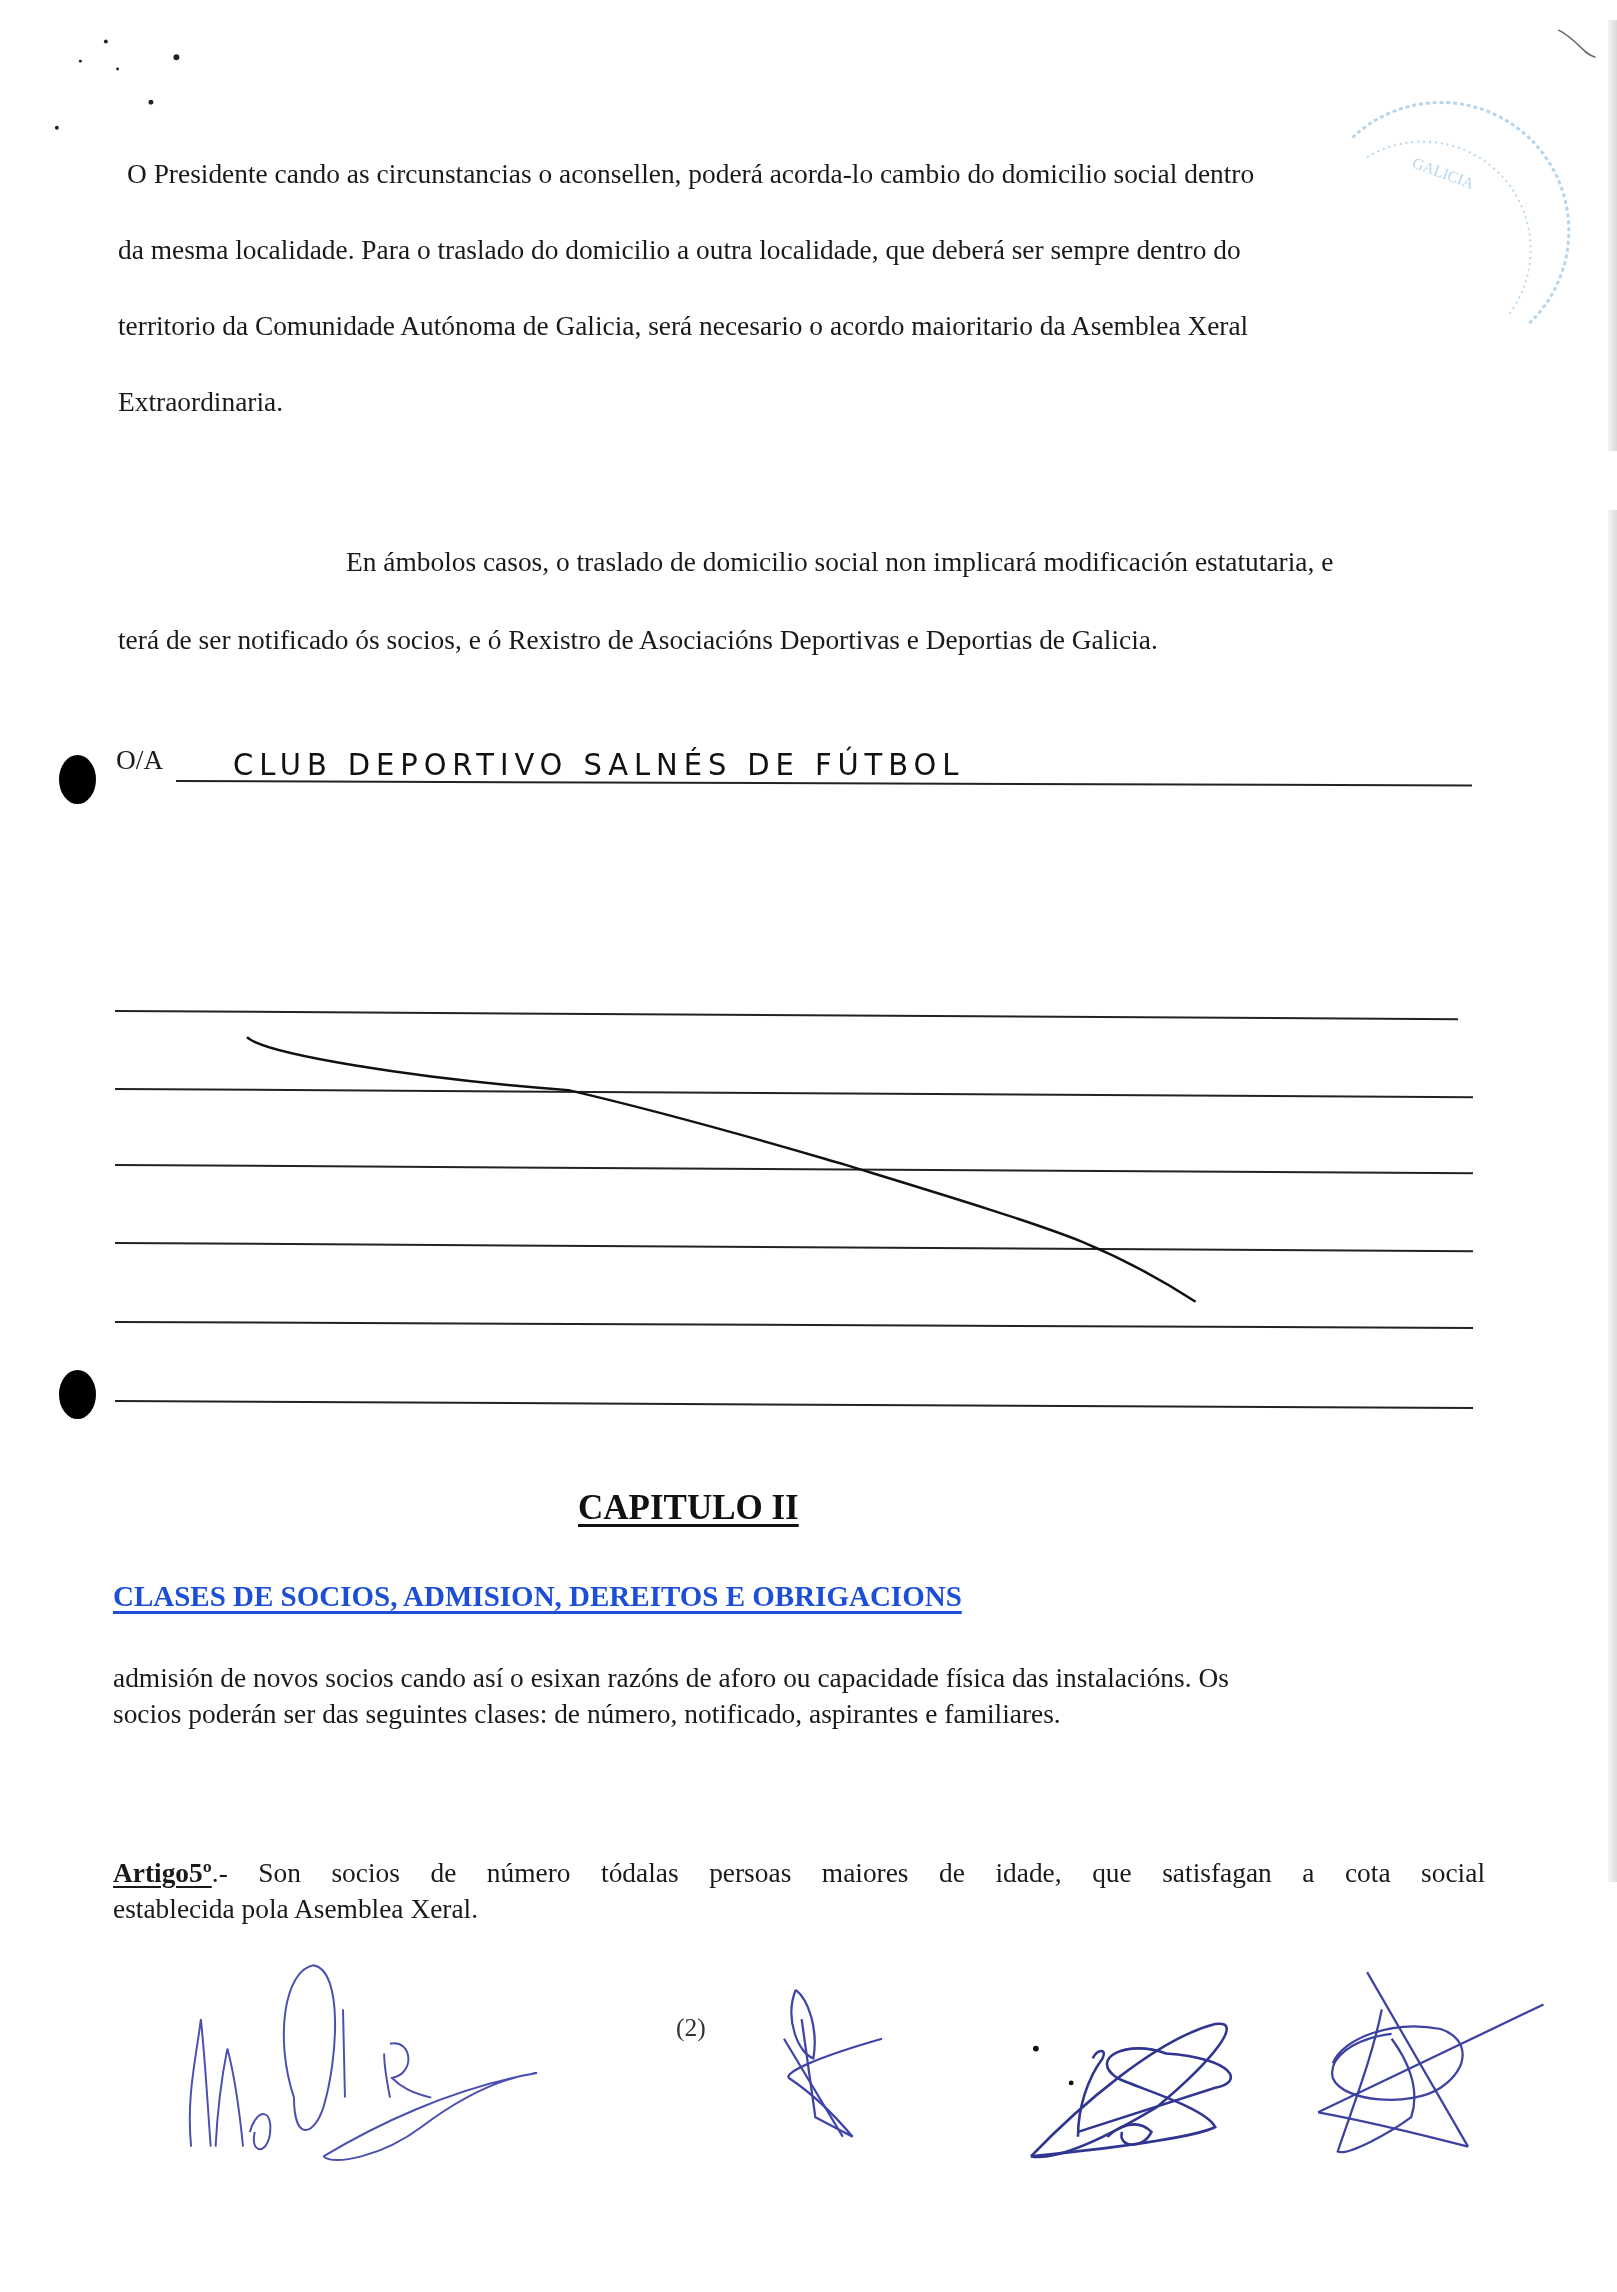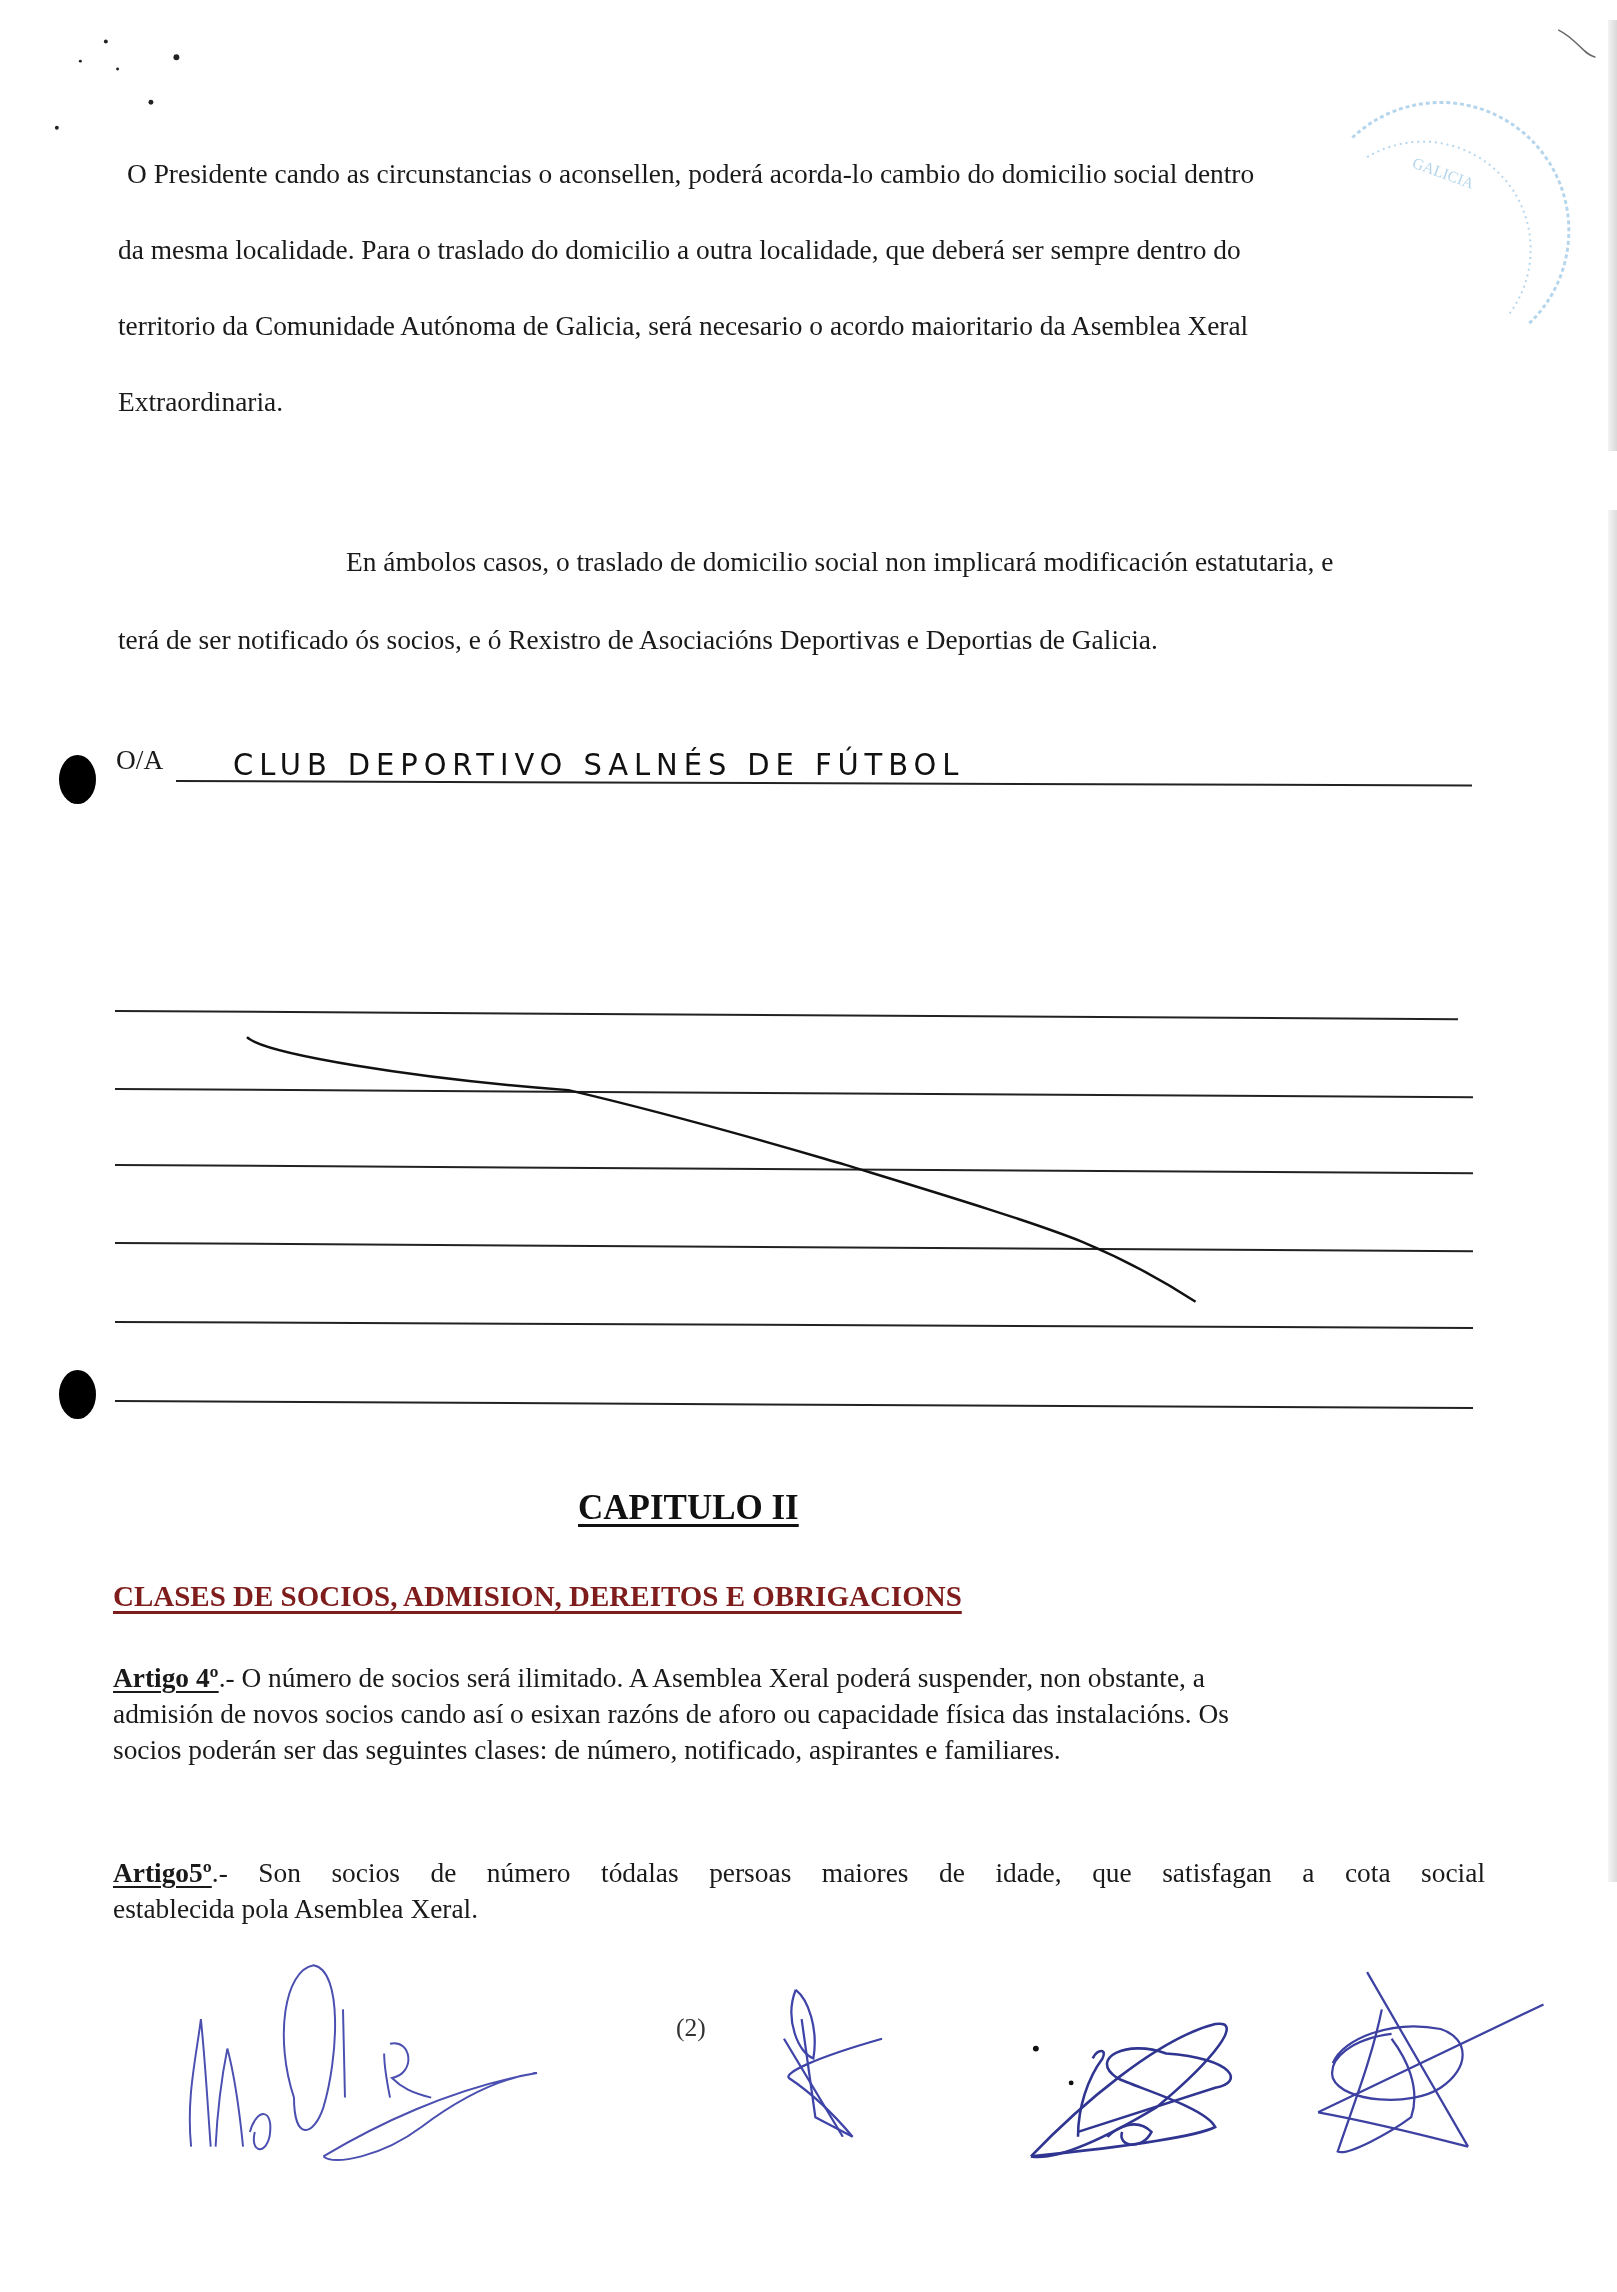--- a/index.html
+++ b/index.html
@@ -5,21 +5,21 @@
   html, body { margin: 0; padding: 0; background: #ffffff; }
   body { width: 1617px; height: 2293px; position: relative; overflow: hidden; }
   .page { position: absolute; left: 0; top: 0; width: 1617px; height: 2293px; background: #fff; }
   .t { position: absolute; font-family: "Liberation Serif", "DejaVu Serif", serif; color: #1a1a1a; white-space: nowrap; font-size: 27.4px; line-height: 1; }
   .scan-edge { position: absolute; left: 1608px; top: 19.6px; width: 8.8px; height: 431px; background: linear-gradient(to right, #f3f3f3, #d9d9d9); }
   .scan-edge2 { position: absolute; left: 1608px; top: 510px; width: 8.8px; height: 1372px; background: linear-gradient(to right, #f5f5f5, #dcdcdc); }
   .bullet { position: absolute; width: 37px; height: 49px; border-radius: 50%; background: #000; }
   .rule { position: absolute; height: 2px; background: #222; }
   .hand { position: absolute; font-family: "DejaVu Sans", sans-serif; font-size: 29px; letter-spacing: 5.9px; color: #111; font-weight: normal; transform: scaleY(1.05); }
   .h-cap { position: absolute; font-family: "Liberation Serif", serif; font-weight: bold; font-size: 35px; color: #111; text-decoration: underline; text-decoration-thickness: 2.9px; text-underline-offset: 4.9px; white-space: nowrap; }
-  .h-sec { position: absolute; font-family: "Liberation Serif", serif; font-weight: bold; font-size: 29px; color: #7f1d1d; text-decoration: underline; text-decoration-thickness: 2.9px; text-underline-offset: 4.9px; white-space: nowrap; }
+  .h-sec { position: absolute; font-family: "Liberation Serif", serif; font-weight: bold; font-size: 29px; color: #1d4ed8; text-decoration: underline; text-decoration-thickness: 2.9px; text-underline-offset: 4.9px; white-space: nowrap; }
   .para { position: absolute; font-family: "Liberation Serif", serif; font-size: 27.4px; color: #1a1a1a; line-height: 36px; }
   .para b { text-decoration: underline; text-decoration-thickness: 2px; text-underline-offset: 3.9px; }
   .justify { text-align: justify; text-align-last: justify; }
   svg.overlay { position: absolute; left: 0; top: 0; }
   .pagenum { position: absolute; font-family: "Liberation Serif", serif; font-size: 25.5px; color: #333; }
 </style>
 </head>
 <body>
 
 <div class="page">
@@ -46,21 +46,20 @@
   <div class="rule" style="left:115px; top:1164px; width:1358px; transform: rotate(0.35deg); transform-origin:left;"></div>
   <div class="rule" style="left:115px; top:1242px; width:1358px; transform: rotate(0.35deg); transform-origin:left;"></div>
   <div class="rule" style="left:115px; top:1321px; width:1358px; transform: rotate(0.25deg); transform-origin:left;"></div>
   <div class="rule" style="left:115px; top:1400px; width:1358px; transform: rotate(0.3deg); transform-origin:left;"></div>
   <div class="bullet" style="left:59px; top:1370px;"></div>
 
   <div class="h-cap" style="left:578px; top:1488px;">CAPITULO II</div>
   <div class="h-sec" style="left:113px; top:1580px;">CLASES DE SOCIOS, ADMISION, DEREITOS E OBRIGACIONS</div>
 
   <div class="para" style="left:113px; top:1660px; width:1353px;">
-    <div><b>Artigo 4º</b><span>.- O número de socios será ilimitado. A Asemblea Xeral poderá suspender, non obstante, a</span></div>
     <div>admisión de novos socios cando así o esixan razóns de aforo ou capacidade física das instalacións. Os</div>
     <div>socios poderán ser das seguintes clases: de número, notificado, aspirantes e familiares.</div>
   </div>
 
   <div class="para" style="left:113px; top:1855px; width:1372px;">
     <div class="justify"><b>Artigo5º</b><span>.- Son socios de número tódalas persoas maiores de idade, que satisfagan a cota social</span></div>
     <div>establecida pola Asemblea Xeral.</div>
   </div>
 
   <div class="pagenum" style="left:676px; top:2013px;">(2)</div>

